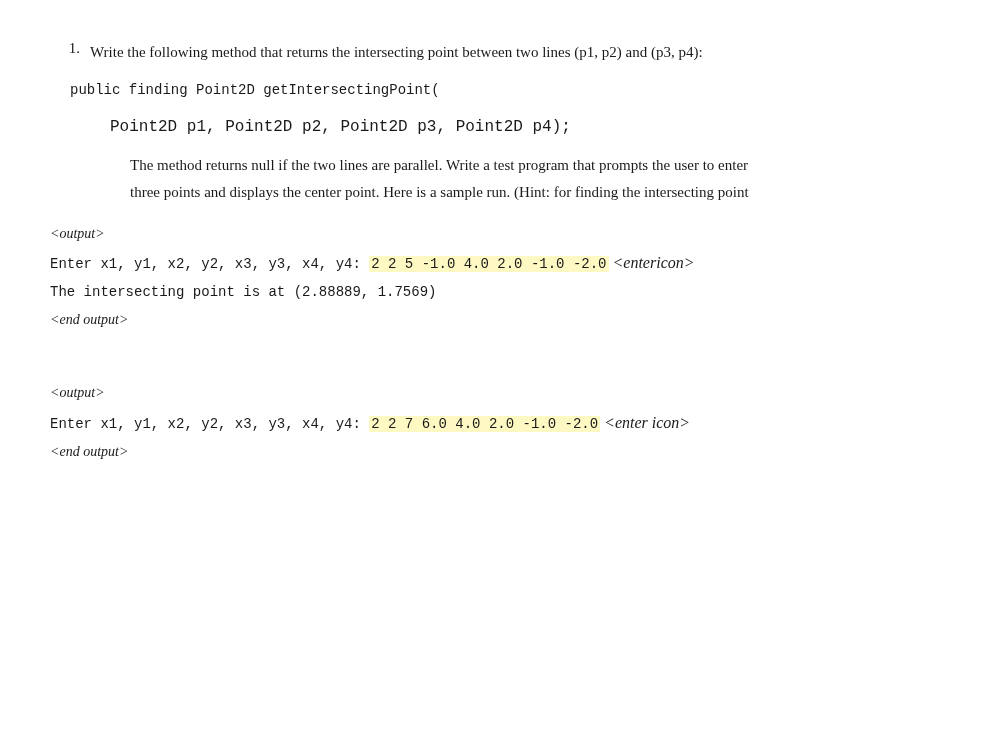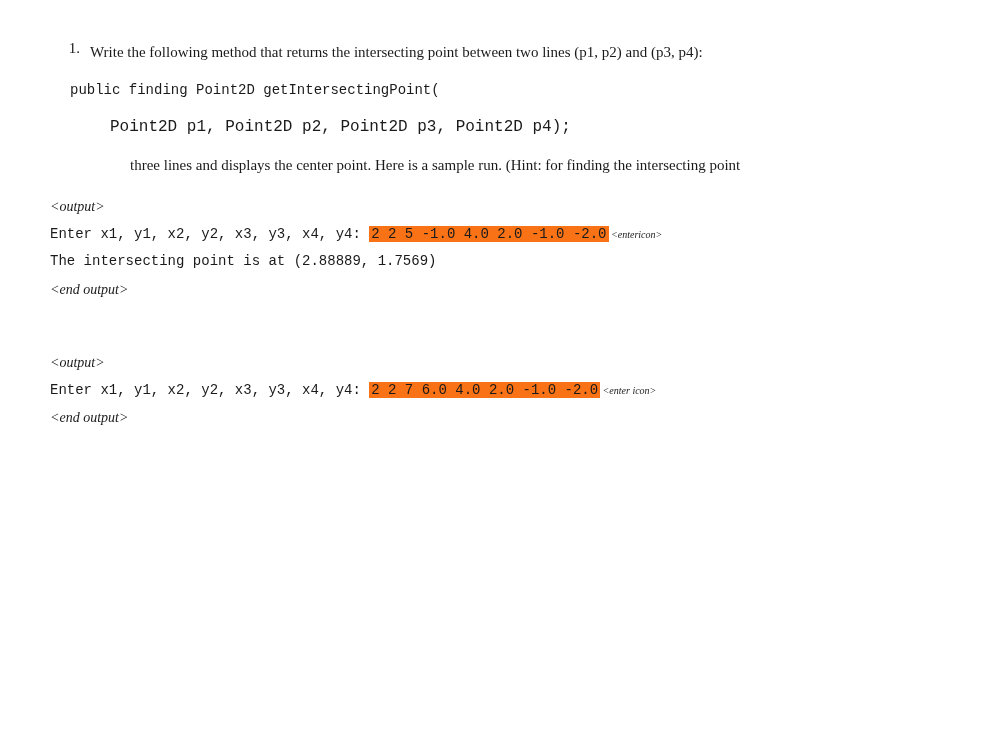--- a/index.html
+++ b/index.html
@@ -65,48 +65,49 @@
     }
 
     .output-line {
       font-family: 'Courier New', Courier, monospace;
       font-size: 14px;
       line-height: 1.8;
       margin: 2px 0;
     }
 
     .highlighted {
-      background-color: #f97316;
+      background-color: #fef9c3;
       padding: 0 2px;
     }
 
     .enter-italic {
       font-style: italic;
       font-family: Georgia, serif;
-      font-size: 10px;
+      font-size: 16px;
     }
   </style>
 </head>
 <body>
 
 
 
 
 <div class="numbered-item">
   <div class="number">1.</div>
   <div class="question-text">Write the following method that returns the intersecting point between two lines (p1, p2) and (p3, p4):</div>
 </div>
 
 
 <div class="code-block">public finding Point2D getIntersectingPoint(</div>
 <div class="code-indent">    Point2D p1, Point2D p2, Point2D p3, Point2D p4);</div>
 
 
 <div class="description-block">
-  <p>three lines and displays the center point. Here is a sample run. (Hint: for finding the intersecting point</p>
+  <p>The method returns null if the two lines are parallel. Write a test program that prompts the user to enter</p>
+  <p>three points and displays the center point. Here is a sample run. (Hint: for finding the intersecting point</p>
 </div>
 
 
 <div class="output-section">
   <div class="output-line">
     <span class="italic-tag">&lt;output&gt;</span>
   </div>
 
   <div class="output-line">
     <span>Enter x1, y1, x2, y2, x3, y3, x4, y4: </span><span class="highlighted">2 2 5 -1.0 4.0 2.0 -1.0 -2.0</span><span class="enter-italic"> &lt;enter</span><span class="enter-italic">icon&gt;</span>

